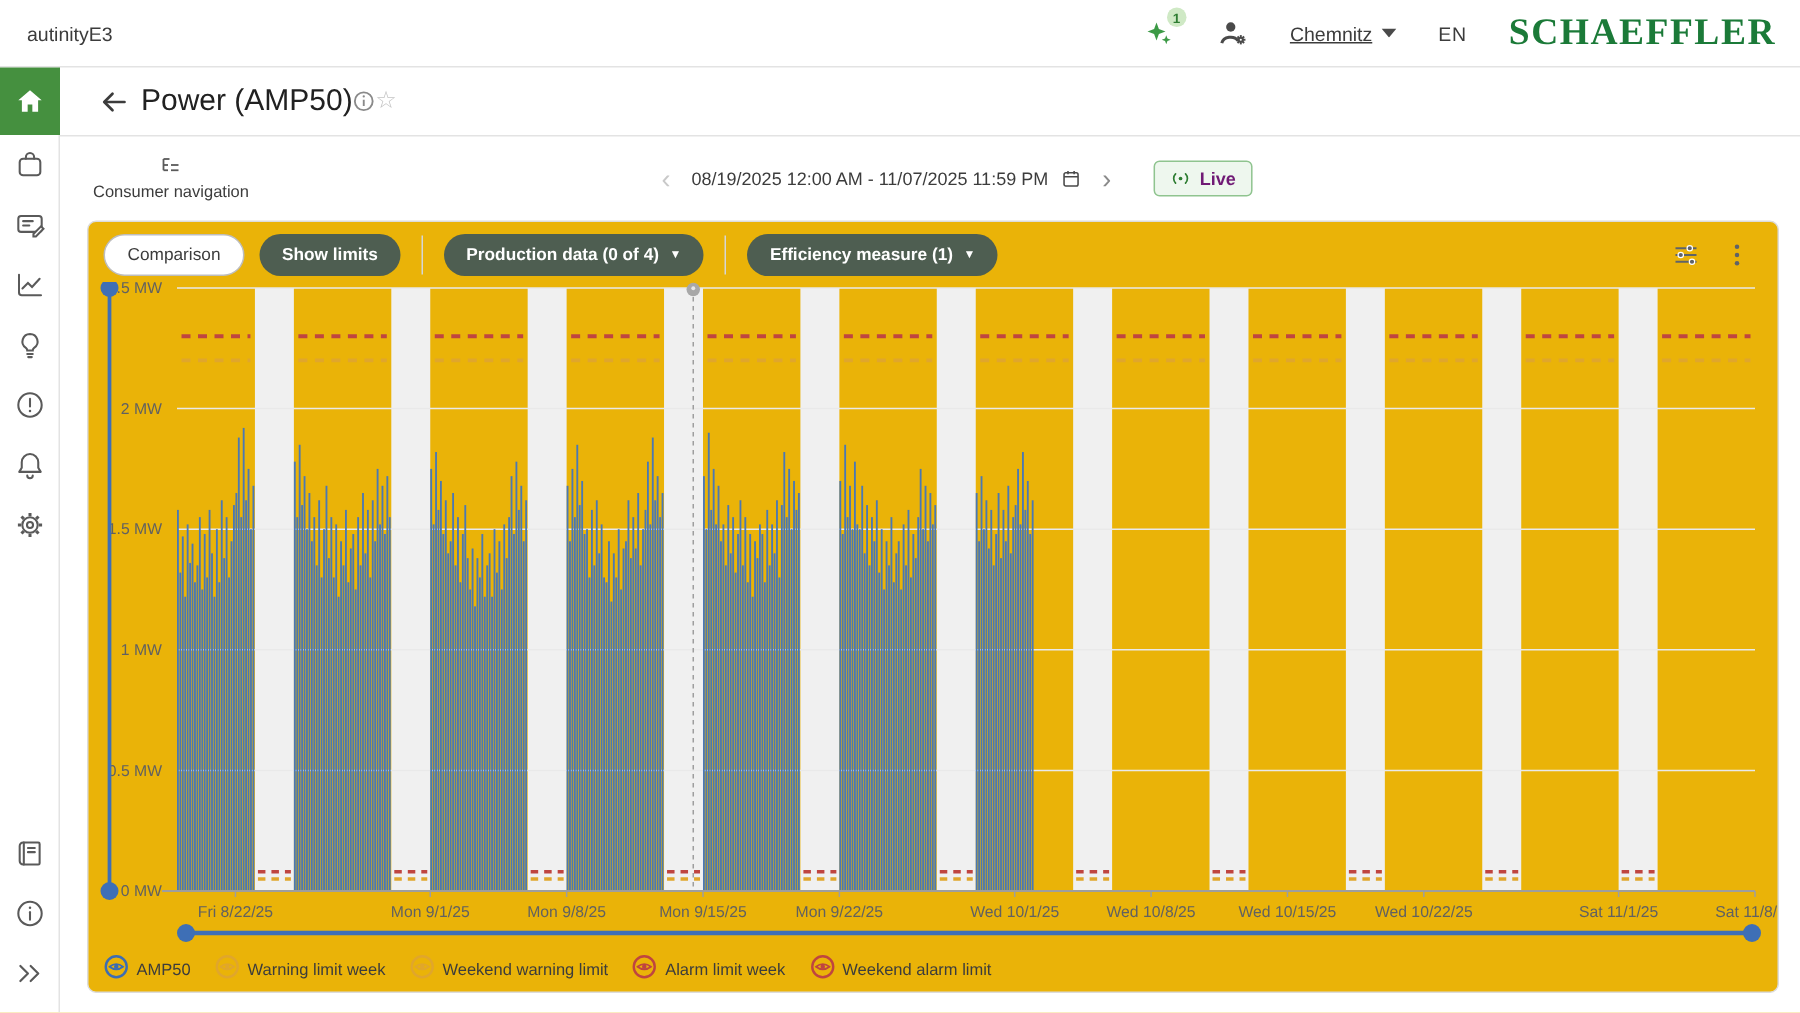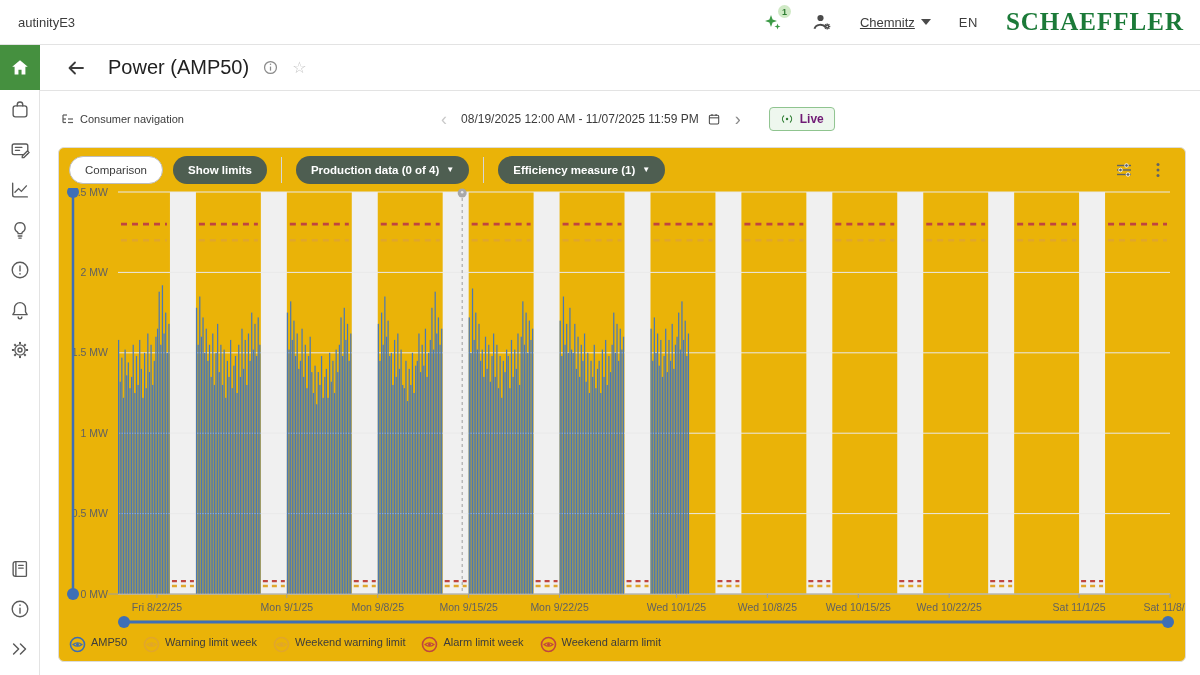--- a/index.html
+++ b/index.html
@@ -12,40 +12,40 @@
     font-size:9px;display:flex;align-items:center;justify-content:center;font-weight:bold;}
   .location{display:flex;align-items:center;gap:6px;font-size:13px;color:#3c3c3c;cursor:pointer;text-decoration:underline;}
   .lang{font-size:13px;color:#3c3c3c;cursor:pointer;letter-spacing:.5px;}
   .brand{font-family:"Liberation Serif",serif;font-weight:bold;font-size:25px;color:#1b7a38;letter-spacing:1px;cursor:pointer;}
   .shell{display:flex;height:630px;}
   .sidebar{width:40px;border-right:1px solid #e3e3e3;display:flex;flex-direction:column;align-items:center;box-sizing:border-box;flex:none;}
   .side-item{width:40px;height:40px;display:flex;align-items:center;justify-content:center;cursor:pointer;}
   .side-item.active{height:45px;background:#45903f;}
   .side-bottom{margin-top:auto;display:flex;flex-direction:column;padding-bottom:6px;}
   .main{flex:1;min-width:0;display:flex;flex-direction:column;}
-  .pagebar{height:45px;display:flex;align-items:center;border-bottom:1px solid #e3e3e3;padding:0 16px 0 26px;gap:14px;}
+  .pagebar{height:45px;display:flex;align-items:center;border-bottom:1px solid #e3e3e3;padding:0 16px 0 26px;}
   .page-title{font-size:20px;color:#212121;margin-left:8px;}
   .subheader{position:relative;height:56px;display:flex;align-items:center;padding:0 16px 0 22px;}
-  .crumb{display:flex;align-items:center;gap:6px;font-size:11px;color:#3c3c3c;}
+  .crumb{display:flex;align-items:center;gap:6px;font-size:11px;color:#3c3c3c;flex-direction:column;}
   .date-group{position:absolute;left:50%;transform:translateX(-46%);display:flex;align-items:center;gap:10px;}
   .chev{font-size:18px;line-height:1;cursor:pointer;background:none;border:none;padding:0 4px;}
   .date-text{font-size:12px;color:#3c3c3c;display:flex;align-items:center;gap:8px;cursor:pointer;}
   .live-btn{display:flex;align-items:center;gap:6px;border:1px solid #8fc48f;background:#eef7ee;color:#701a75;
     font-size:12px;font-weight:bold;border-radius:4px;padding:4px 10px;margin-left:14px;cursor:pointer;}
   .card{margin:0 14px 0 18px;border:1px solid #dcdcdc;border-radius:6px;box-sizing:border-box;background:#eab308;}
   .toolbar{display:flex;align-items:center;gap:10px;padding:8px 12px 4px 10px;}
   .pill{border-radius:16px;height:28px;display:inline-flex;align-items:center;gap:7px;padding:0 15px;font-size:11.5px;cursor:pointer;border:1px solid transparent;}
   .pill.outline{border-color:#bdbdbd;background:#fff;color:#3c3c3c;}
   .pill.filled{background:#4e5e51;color:#fff;font-weight:bold;border:none;}
   .vdiv{width:1px;height:26px;background:#d6d6d6;margin:0 4px;}
   .toolbar-right{margin-left:auto;display:flex;align-items:center;gap:16px;padding-right:6px;}
   .caret{font-size:8px;line-height:1;}
   #chart-svg{display:block;}
   .legend{display:flex;align-items:center;gap:16px;padding:2px 0 8px 10px;}
-  .legend-item{display:flex;align-items:flex-start;gap:5px;font-size:11px;color:#3c3c3c;cursor:pointer;}
+  .legend-item{display:flex;align-items:flex-end;gap:5px;font-size:11px;color:#3c3c3c;cursor:pointer;}
   svg{display:block;}
 </style>
 </head>
 <body>
 
 <div class="topbar">
   <span class="appname">autinityE3</span>
   <div class="topbar-right">
     <button class="icon-btn">
       <span>

